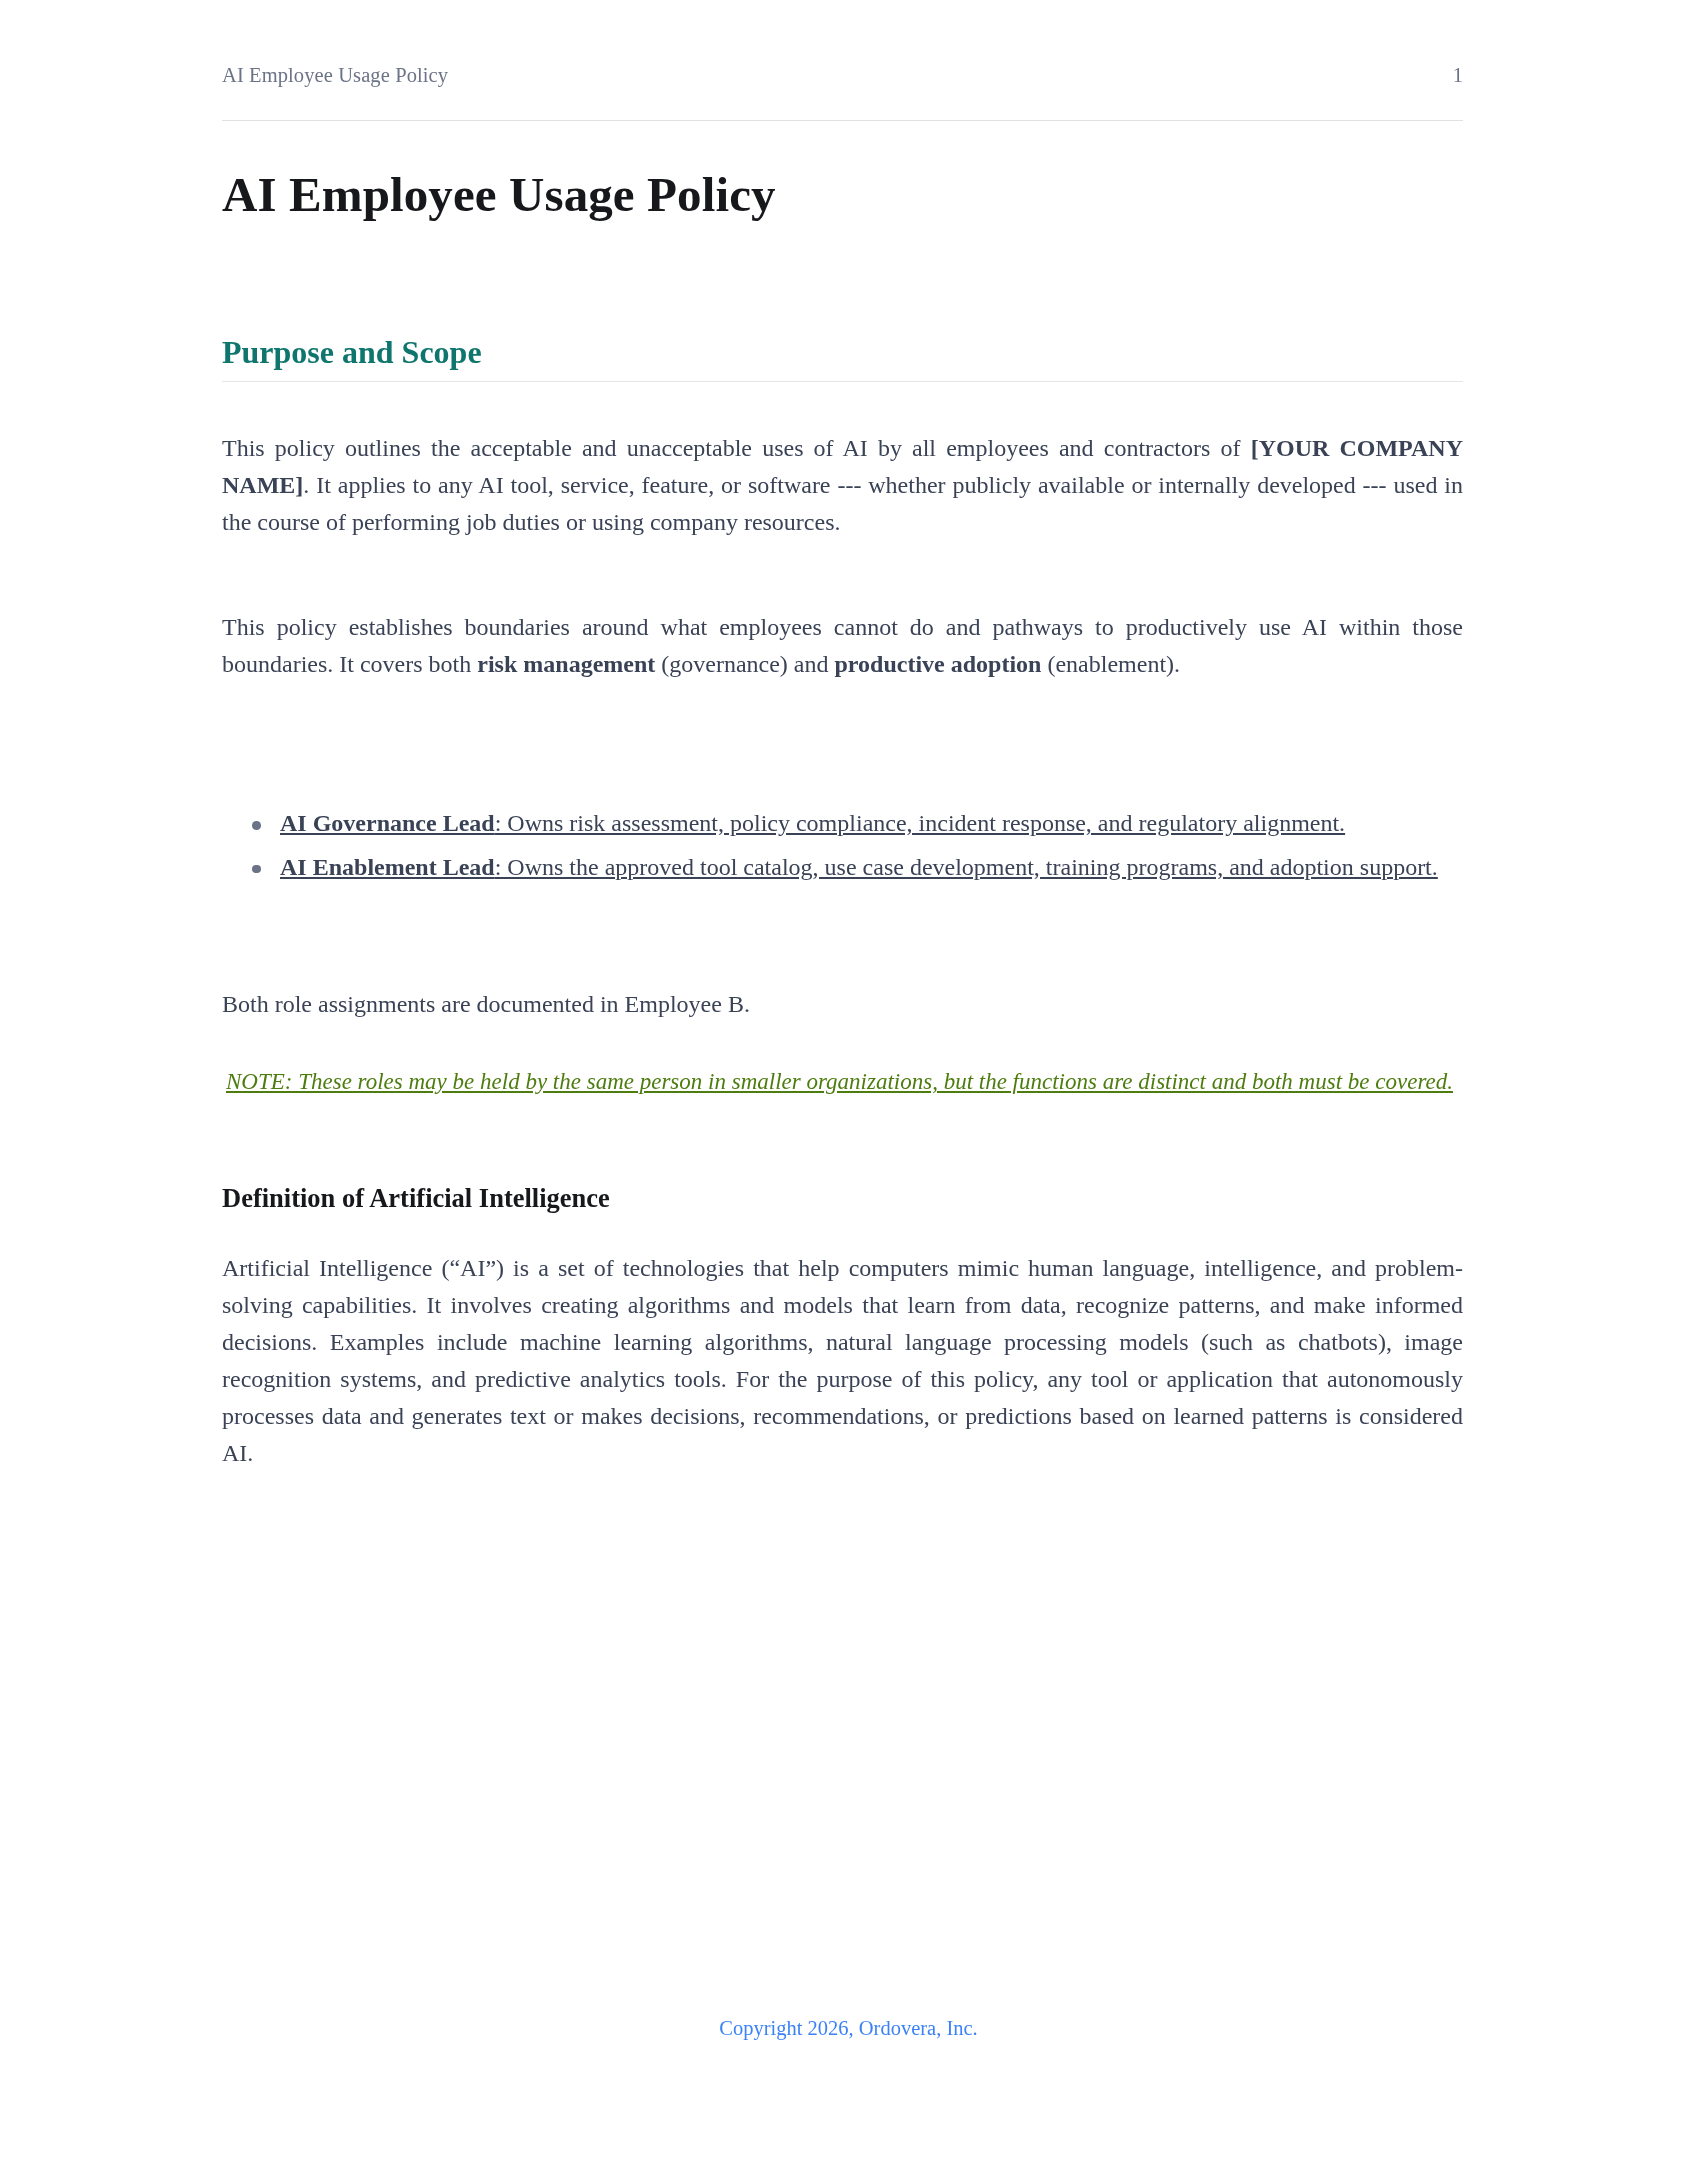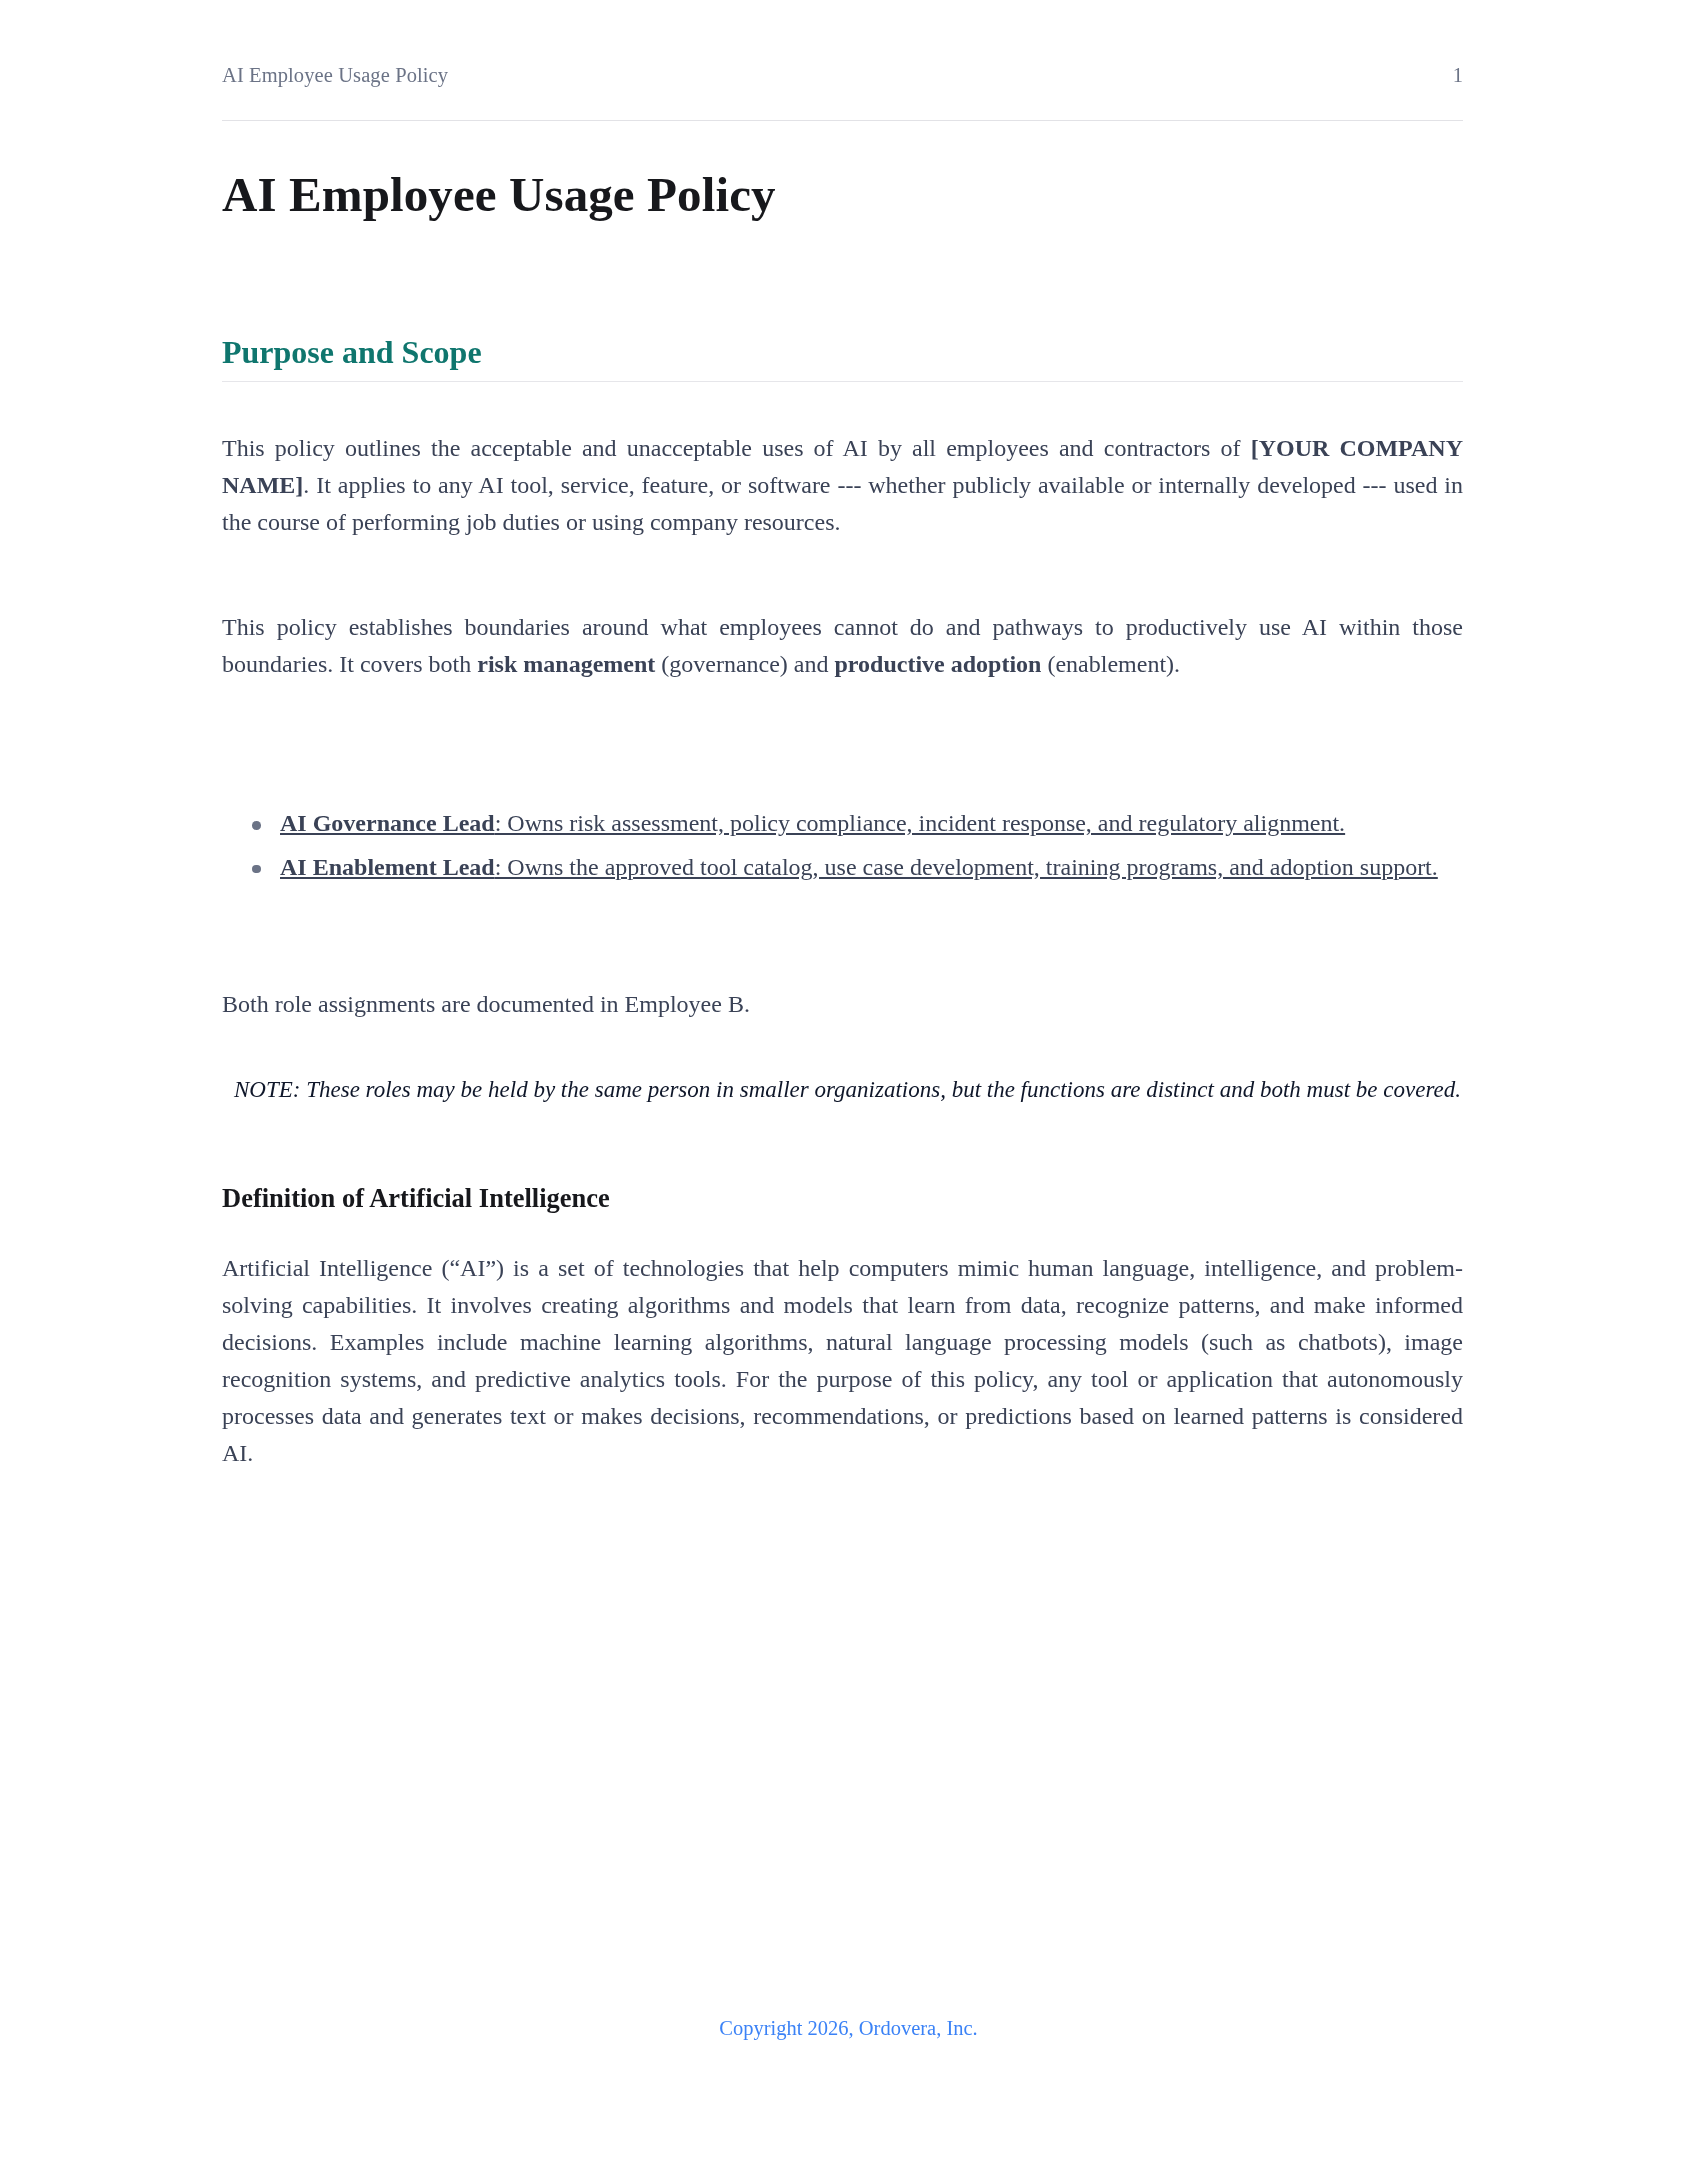--- a/index.html
+++ b/index.html
@@ -118,26 +118,27 @@
   .p2 { top: 609px; }
   .p3 { top: 754px; }
   .p4 { top: 986px; }
   .p5 { top: 1250px; }
 
   .note-p {
     position: absolute;
     left: 222px;
     top: 1059px;
     width: 1241px;
-    margin: 12px;
+    margin: 4px;
     font-size: 23px;
     line-height: 37px;
     font-style: italic;
     text-align: justify;
-    color: #0f172a;
+    color: #4d7c0f;
+    text-decoration: underline;
   }
 
   b, strong { font-weight: 700; }
 
   
   .role-list {
     position: absolute;
     left: 222px;
     top: 805px;
     width: 1241px;

